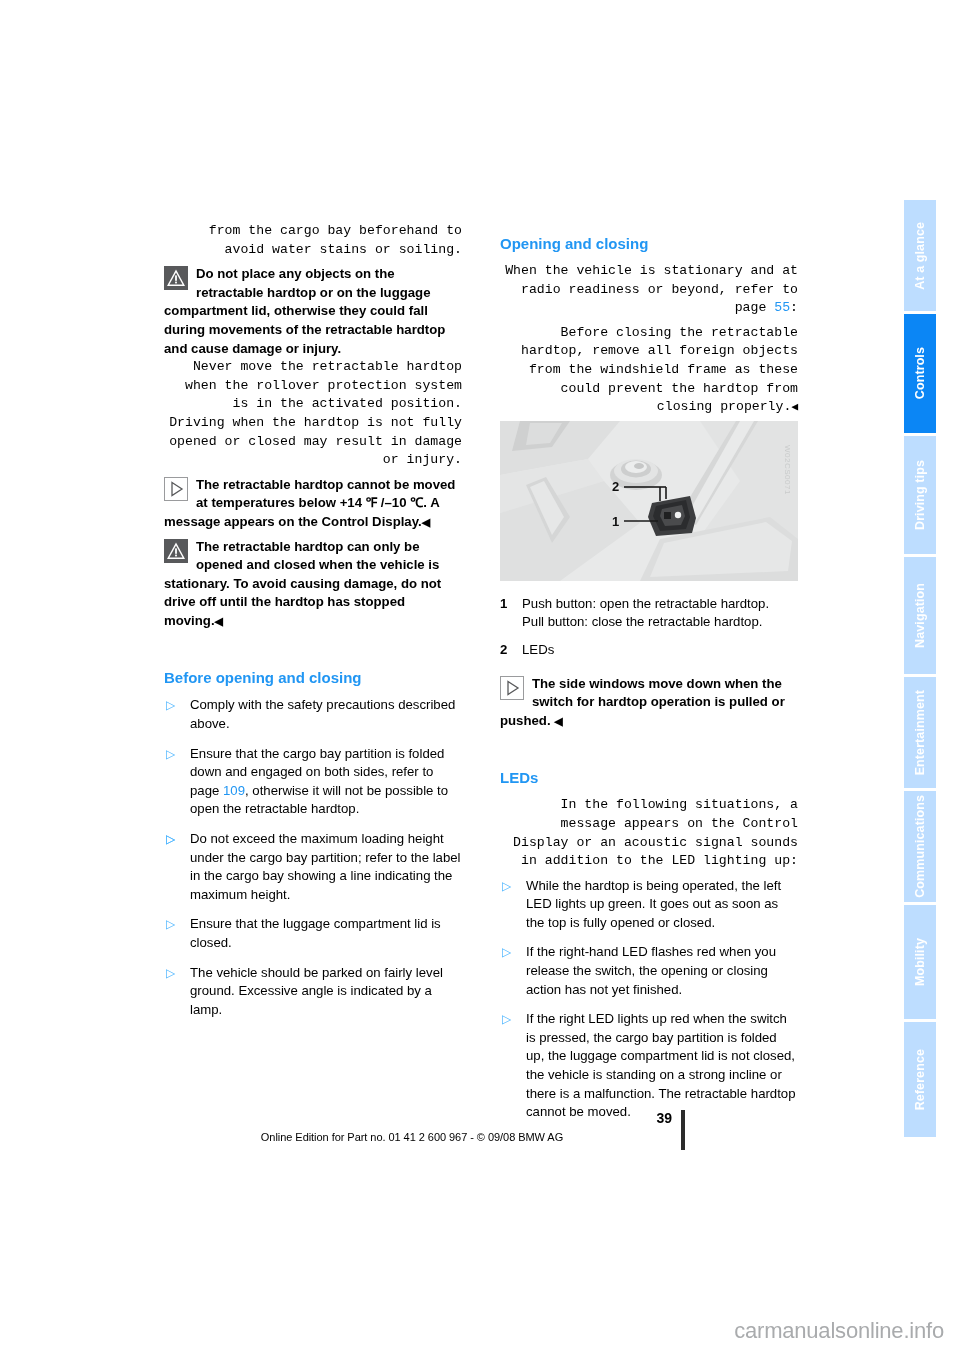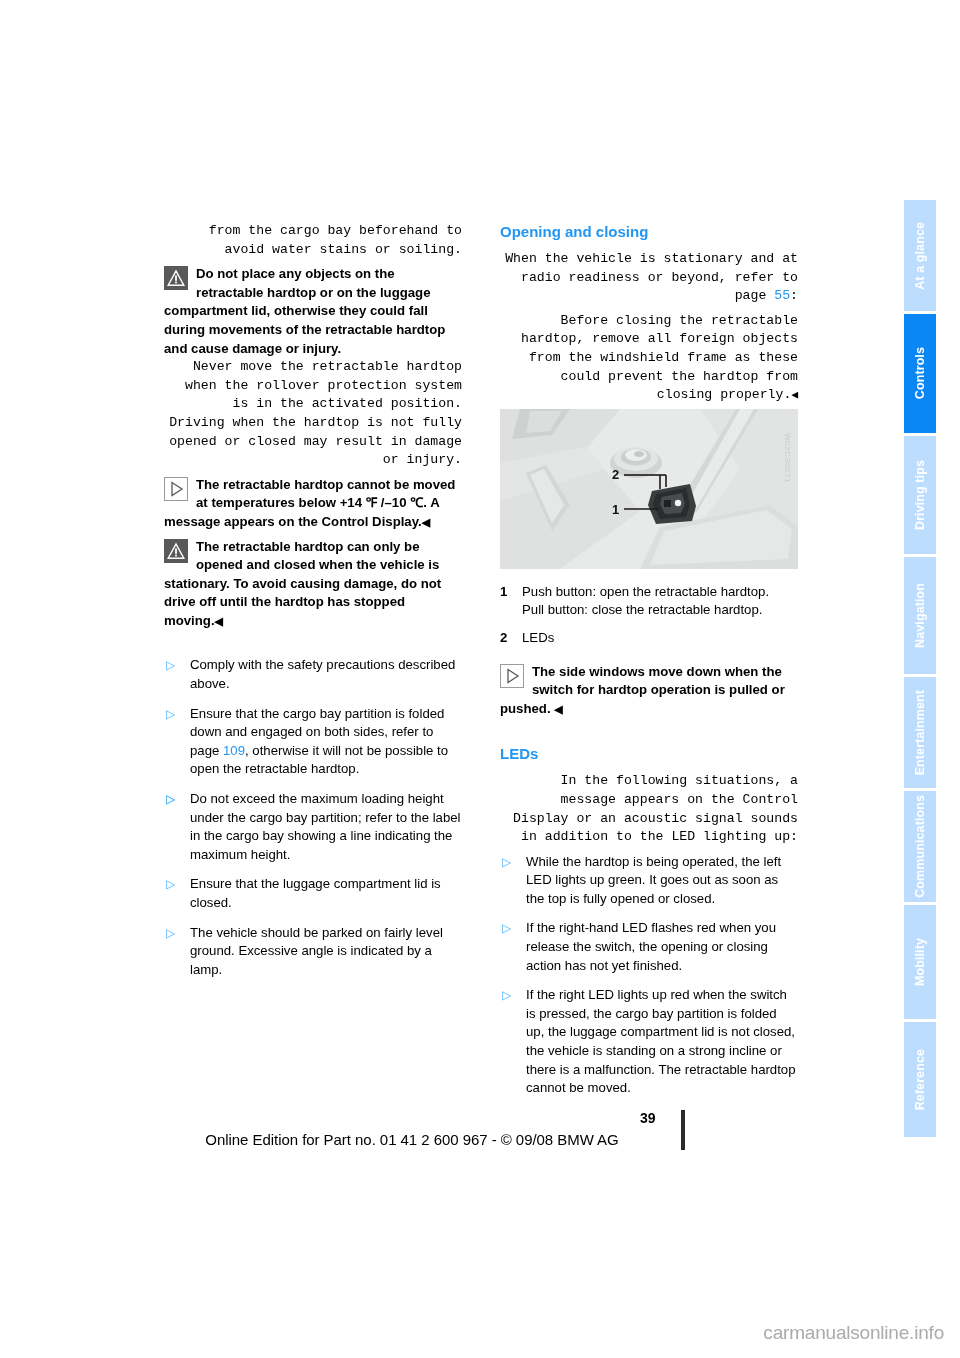--- a/index.html
+++ b/index.html
@@ -79,21 +79,21 @@
     text-align: right;
     font-family: Liberation Mono, monospace;
   }
   .gap-s { height: 6px; }
   .gap-xl { height: 26px; }
 
   h2.section {
     color: #2196f3;
     font-size: 15px;
     font-weight: bold;
-    margin: 0 0 9px 0;
+    margin: 12px 0 9px 0;
     line-height: 19px;
   }
 
   .pageref { color: #2196f3; margin-top: 16px; }
 
   
   .endmark { font-size: 11px; letter-spacing: 0; }
 
   
   .notice { overflow: hidden; font-weight: bold; }
@@ -154,45 +154,45 @@
   
   #footer {
     position: absolute;
     left: 0; top: 1110px;
     width: 960px;
   }
   #pagenum {
     position: absolute;
     left: 640px; top: 0px;
     width: 32px;
-    text-align: left;
+    text-align: right;
     font-size: 14px;
     font-weight: bold;
   }
   #footline {
     position: absolute;
     left: 152px; top: 21px;
     width: 520px;
     text-align: center;
-    font-size: 15px;
+    font-size: 11px;
     letter-spacing: -0.05px;
   }
   #footbar {
     position: absolute;
     left: 681px; top: 0px;
     width: 4px; height: 40px;
     background: #2b2b2b;
   }
 
   
   #sitemark {
     position: absolute;
     right: 16px;
     bottom: 14px;
-    font-size: 19px;
+    font-size: 22px;
     color: #a9abad;
     letter-spacing: -0.2px;
   }
 </style>
 </head>
 <body>
 
 <div id="page">
 
   <div id="sidebar">
@@ -268,20 +268,21 @@
             <polygon points="12,6.5 18.6,18.4 5.4,18.4" fill="#58595b"></polygon>
             <rect x="11.1" y="9.4" width="1.8" height="5.4" fill="#ffffff"></rect>
             <rect x="11.1" y="15.6" width="1.8" height="1.8" fill="#ffffff"></rect>
           </svg>
         </span>
         <span>The retractable hardtop can only be opened and closed when the vehicle is stationary. To avoid causing damage, do not drive off until the hardtop has stopped moving.</span><span class="endmark">◀</span>
       </div>
 
       <div class="gap-xl"></div>
 
+      <h2 class="section">Before opening and closing</h2>
 
       <ul class="blist">
         <li>
           <span class="bmark">▷</span>
           <span>Comply with the safety precautions described above.</span>
         </li>
         <li>
           <span class="bmark">▷</span>
           <span>Ensure that the cargo bay partition is folded down and engaged on both sides, refer to page </span><span class="pageref">109</span><span>, otherwise it will not be possible to open the retractable hardtop.</span>
         </li>

